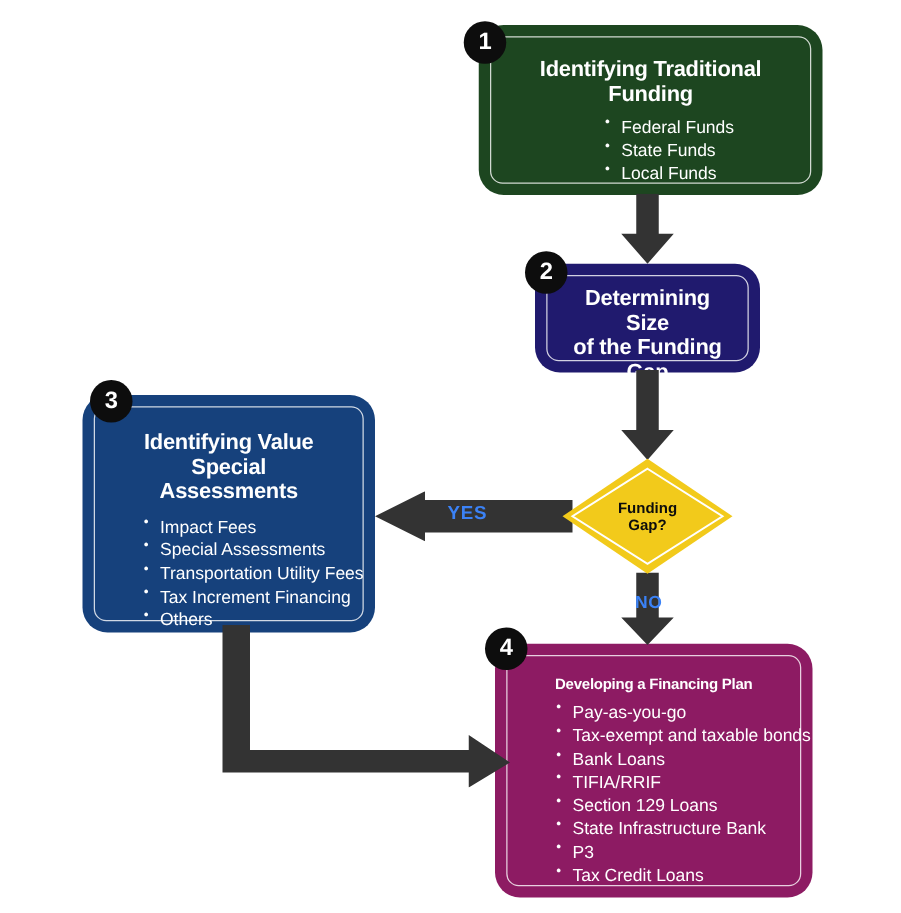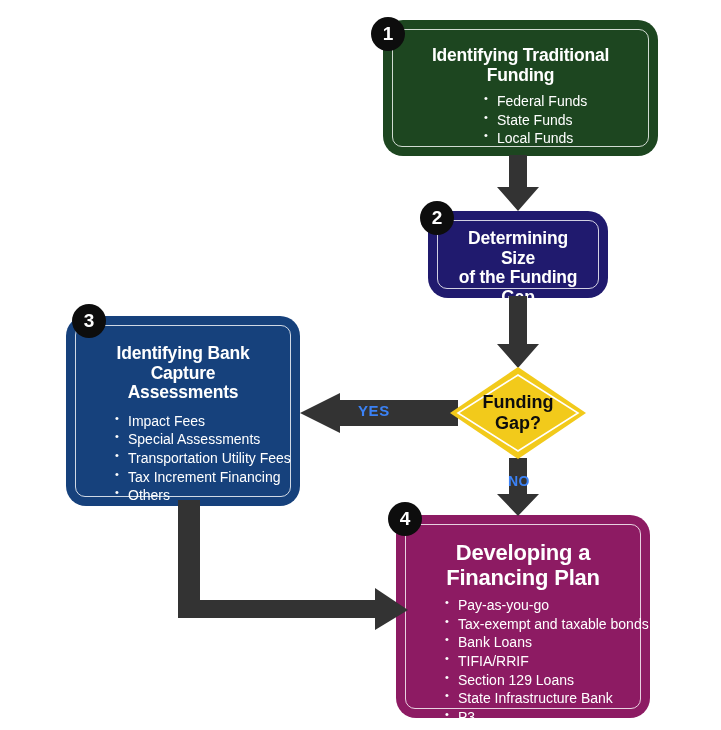--- a/index.html
+++ b/index.html
@@ -89,21 +89,21 @@
     left: 66px; top: 316px; width: 234px; height: 190px;
     background: #16417c;
   }
   #node-3 .title { font-size: 17.5px; margin: 10px 0 9px 0; }
   #node-3 ul.bullets { font-size: 14px; margin-left: 28px; }
 
   #node-4 {
     left: 396px; top: 515px; width: 254px; height: 203px;
     background: #8d1b63;
   }
-  #node-4 .title { font-size: 22px; margin: 8px 0 6px 0; }
+  #node-4 .title { font-size: 12px; margin: 8px 0 6px 0; }
   #node-4 ul.bullets { font-size: 14px; margin-left: 28px; }
 
   
   .badge {
     position: absolute;
     width: 34px;
     height: 34px;
     border-radius: 50%;
     background: #0d0d0d;
     color: #ffffff;
@@ -125,21 +125,21 @@
     width: 138px; height: 94px;
     z-index: 4;
   }
   #diamond .dlabel {
     position: absolute;
     left: 0; top: 0; width: 100%; height: 100%;
     display: flex;
     flex-direction: column;
     align-items: center;
     justify-content: center;
-    font-size: 18px;
+    font-size: 12px;
     font-weight: bold;
     color: #0d0d0d;
     line-height: 1.18;
     text-align: center;
   }
 
   
   .connector { position: absolute; z-index: 2; }
   #arrow-1-2 { left: 494px; top: 155px; }
   #arrow-2-d { left: 494px; top: 296px; }
@@ -204,21 +204,21 @@
         <div>of the Funding Gap</div>
       </div>
     </div>
   </div>
   <div class="badge" id="badge-2">2</div>
 
   <div class="node" id="node-3">
     <div class="inner-outline"></div>
     <div class="content">
       <div class="title">
-        <div>Identifying Bank Capture</div>
+        <div>Identifying Value Special</div>
         <div>Assessments</div>
       </div>
       <ul class="bullets">
         <li>Impact Fees</li>
         <li>Special Assessments</li>
         <li>Transportation Utility Fees</li>
         <li>Tax Increment Financing</li>
         <li>Others</li>
       </ul>
     </div>

